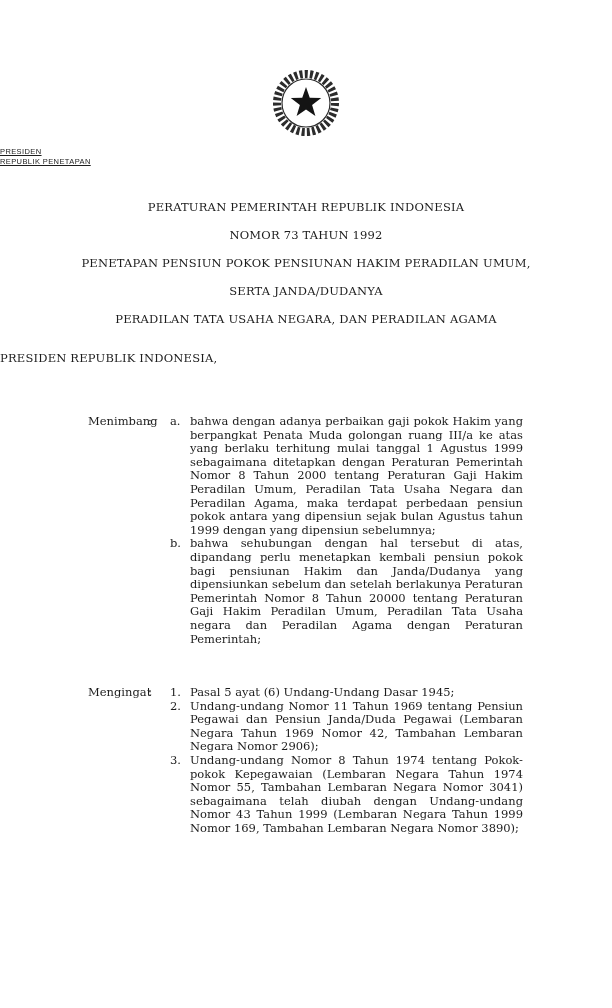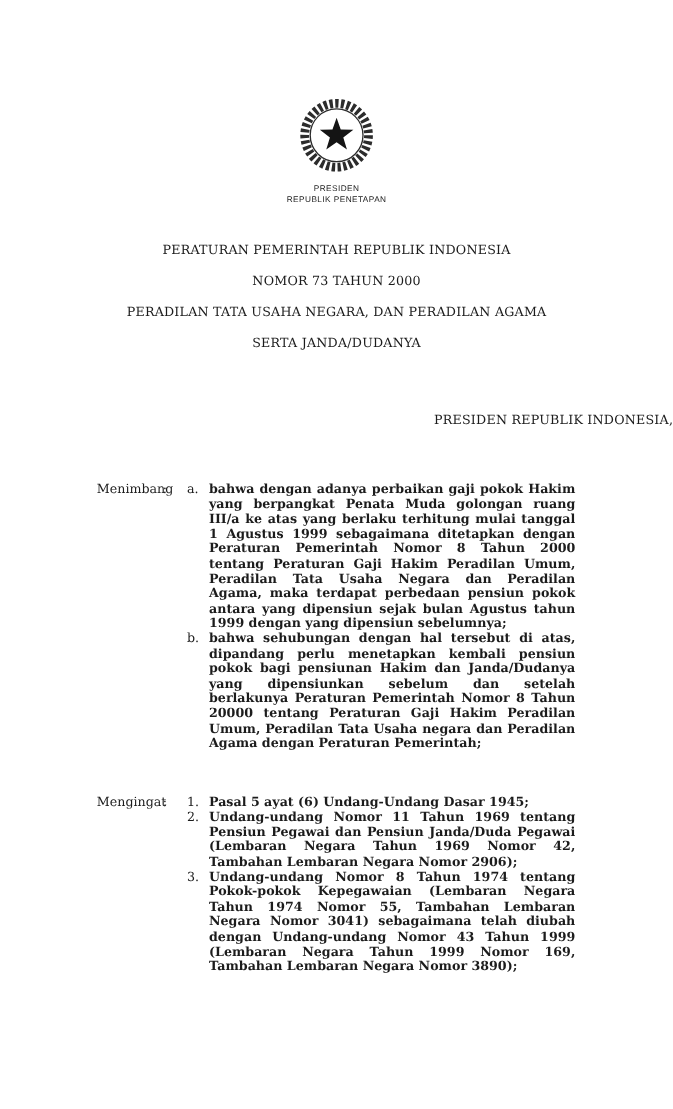--- a/index.html
+++ b/index.html
@@ -12,22 +12,23 @@
     position: relative;
     width: 612px;
     height: 1008px;
     margin: 0 auto;
     background: #ffffff;
     color: #1c1c1c;
     overflow: hidden;
   }
   
   .emblem {
-    padding-top: 84px;
-    text-align: center;
+    padding-top: 64px;
+    text-align: left;
+    text-decoration: underline;
   }
   .emblem svg { display: block; margin: 0 auto; }
   .emblem-org {
     font-family: "Liberation Sans", sans-serif;
     font-size: 7.5px;
     line-height: 10px;
     letter-spacing: 0.4px;
     color: #1c1c1c;
   }
   .emblem-org.first { margin-top: 5px; }
@@ -37,22 +38,22 @@
     text-align: center;
   }
   .title-line {
     font-size: 11.5px;
     line-height: 12px;
     letter-spacing: 0.2px;
     margin-bottom: 16px;
     white-space: nowrap;
   }
   .preamble-heading {
-    margin-top: 57px;
-    text-align: right;
+    margin-top: 26px;
+    text-align: left;
     font-size: 11.5px;
     letter-spacing: 0.2px;
   }
   
   .section {
     display: flex;
     align-items: flex-start;
     padding-left: 88px;
     padding-right: 89px;
     font-size: 11.5px;
@@ -63,43 +64,43 @@
   .section-label { width: 60px; flex: none; }
   .section-colon { width: 22px; flex: none; text-align: left; }
   .section-items { flex: 1; min-width: 0; }
   .item { display: flex; align-items: flex-start; }
   .item-marker { width: 20px; flex: none; }
   .item-text {
     flex: 1;
     min-width: 0;
     text-align: justify;
     text-justify: inter-word;
-    font-weight: bold;
   }
 </style>
 </head>
 <body>
 
 <div class="page">
 
   <div class="emblem">
     <svg width="78" height="78" viewBox="-39 -39 78 78">
       <circle r="29" fill="none" stroke="#2c2c2c" stroke-width="8" stroke-dasharray="3 2.2"></circle>
       <circle r="24" fill="none" stroke="#2c2c2c" stroke-width="1.2"></circle>
       <polygon points="0,-16 3.76,-5.18 15.22,-4.94 6.09,1.98 9.40,12.94 0,6.4 -9.40,12.94 -6.09,1.98 -15.22,-4.94 -3.76,-5.18" fill="#141414"></polygon>
     </svg>
     <div class="emblem-org first">PRESIDEN</div>
     <div class="emblem-org">REPUBLIK PENETAPAN</div>
   </div>
 
   <div class="title-block">
     <div class="title-line">PERATURAN PEMERINTAH REPUBLIK INDONESIA</div>
-    <div class="title-line">NOMOR 73 TAHUN 2000</div>
+    <div class="title-line">NOMOR 73 TAHUN 1992</div>
+    <div class="title-line">PENETAPAN PENSIUN POKOK PENSIUNAN HAKIM PERADILAN UMUM,</div>
+    <div class="title-line">SERTA JANDA/DUDANYA</div>
     <div class="title-line">PERADILAN TATA USAHA NEGARA, DAN PERADILAN AGAMA</div>
-    <div class="title-line">SERTA JANDA/DUDANYA</div>
   </div>
 
   <div class="preamble-heading">PRESIDEN REPUBLIK INDONESIA,</div>
 
   <div class="section section-menimbang">
     <div class="section-label">Menimbang</div>
     <div class="section-colon">:</div>
     <div class="section-items">
       <div class="item">
         <div class="item-marker">a.</div>

